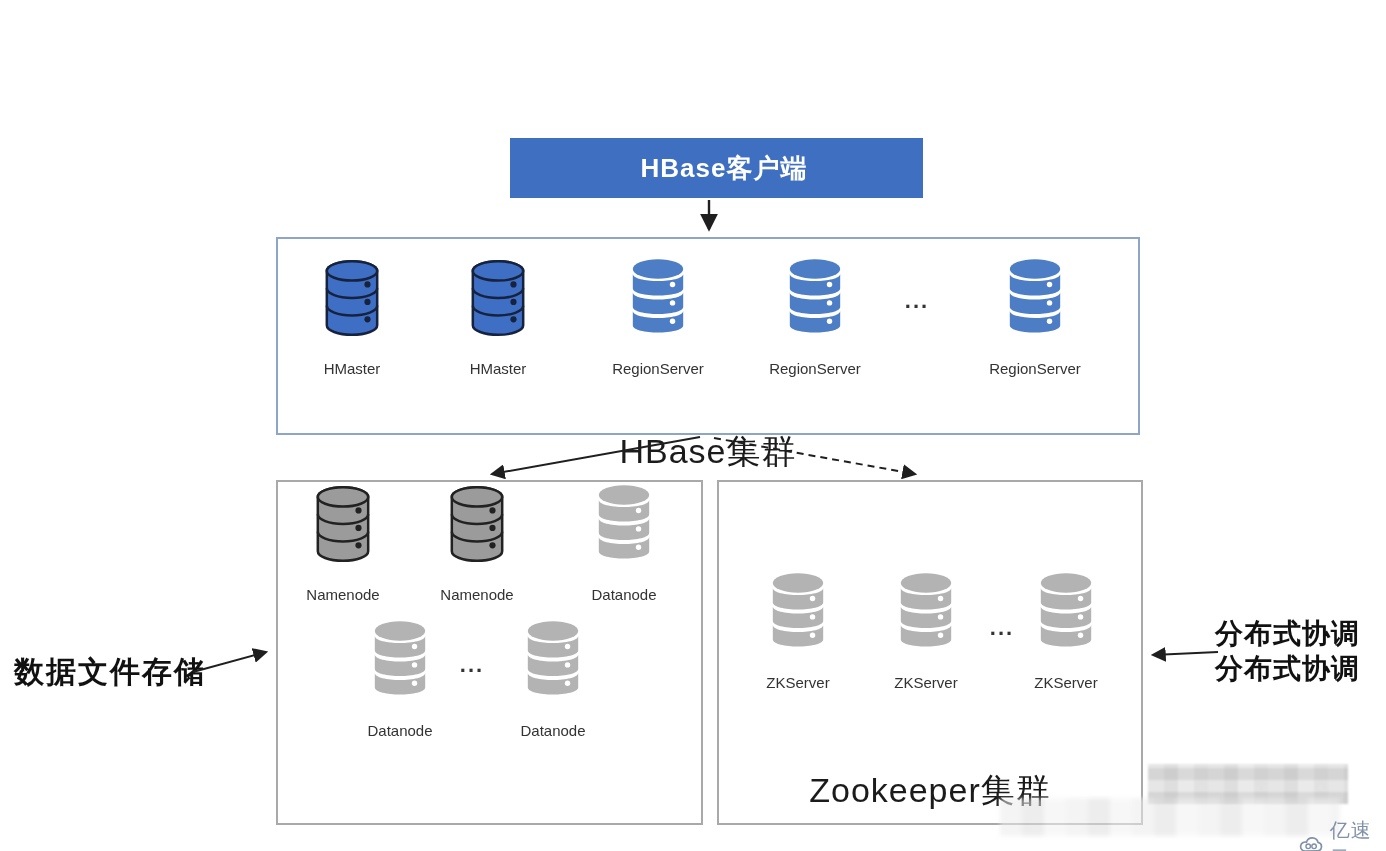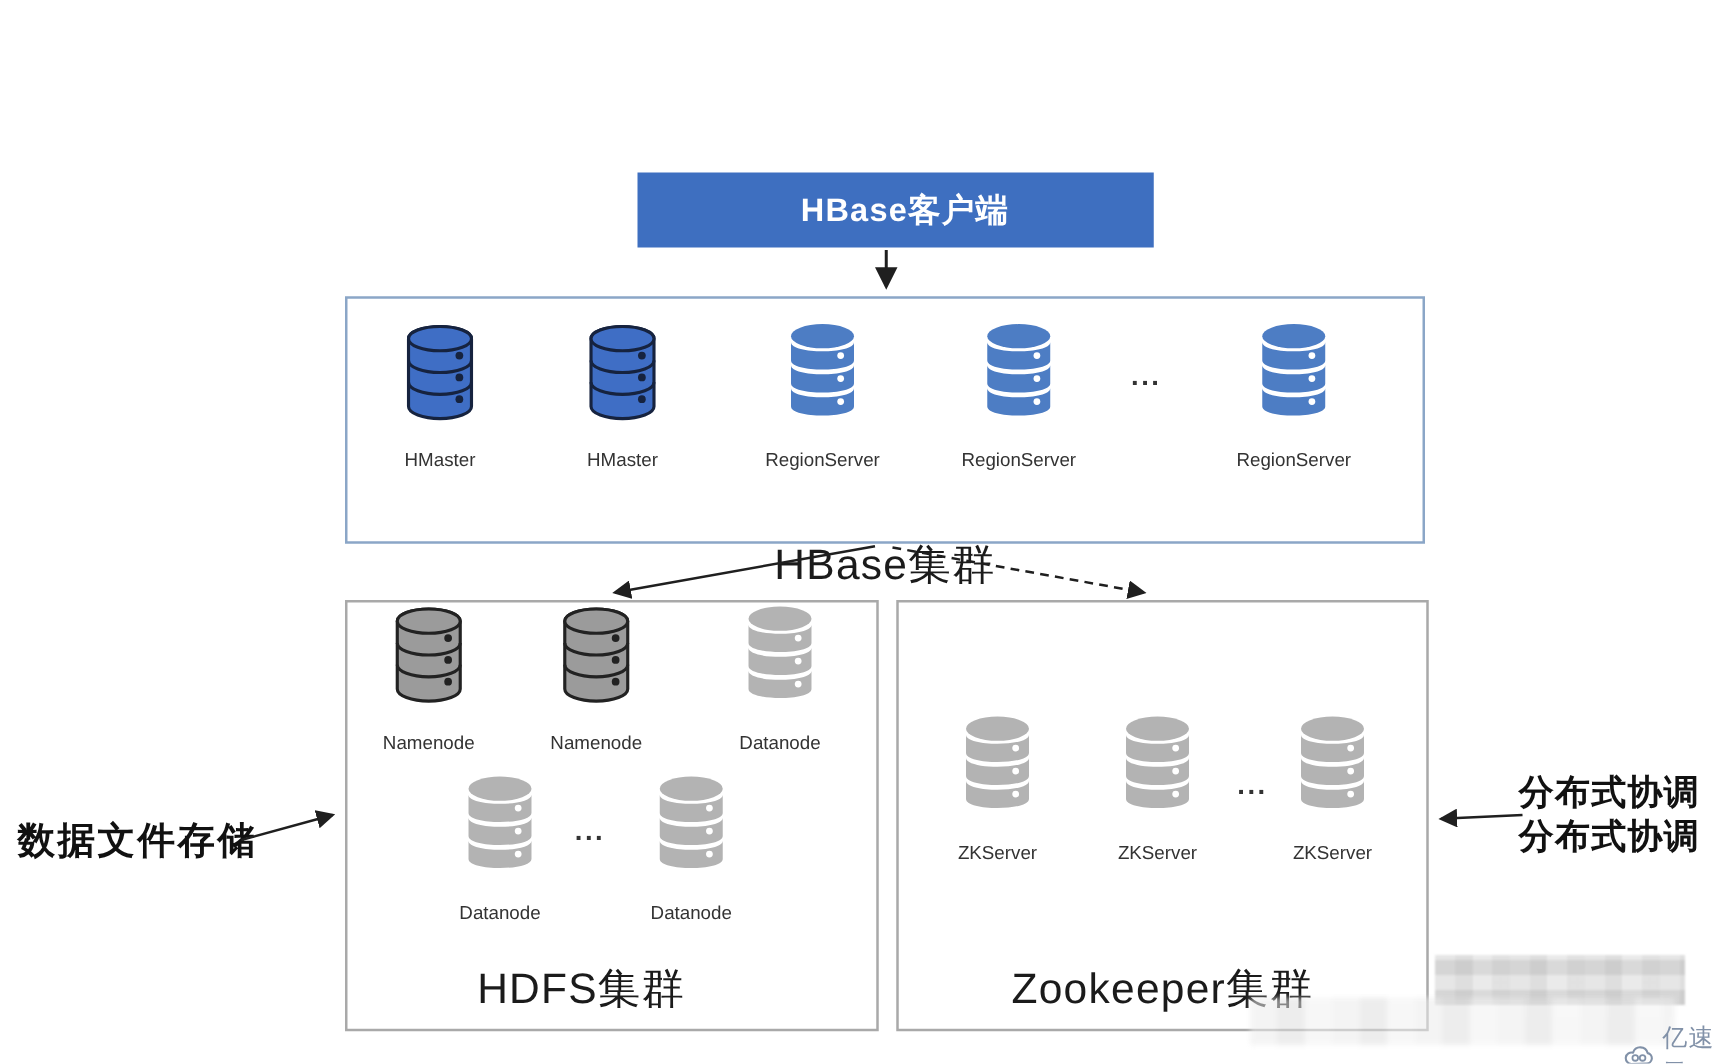--- a/index.html
+++ b/index.html
@@ -142,21 +142,20 @@
       </svg>
     <div class="node-label">Datanode</div>
   </div>
   <div class="ellipsis" style="left:450px;top:652px">...</div>
   <div class="node" style="left:493px;top:620px">
     <svg class="dbicon gray-flat" viewBox="0 0 64 84">
         <use href="#db-flat"></use>
       </svg>
     <div class="node-label">Datanode</div>
   </div>
-  <div class="cluster-label hdfs-label">HDFS集群</div>
 
   <div class="cluster-box zk-box"></div>
 
   <div class="node" style="left:738px;top:572px">
     <svg class="dbicon gray-flat" viewBox="0 0 64 84">
         <use href="#db-flat"></use>
       </svg>
     <div class="node-label">ZKServer</div>
   </div>
   <div class="node" style="left:866px;top:572px">

